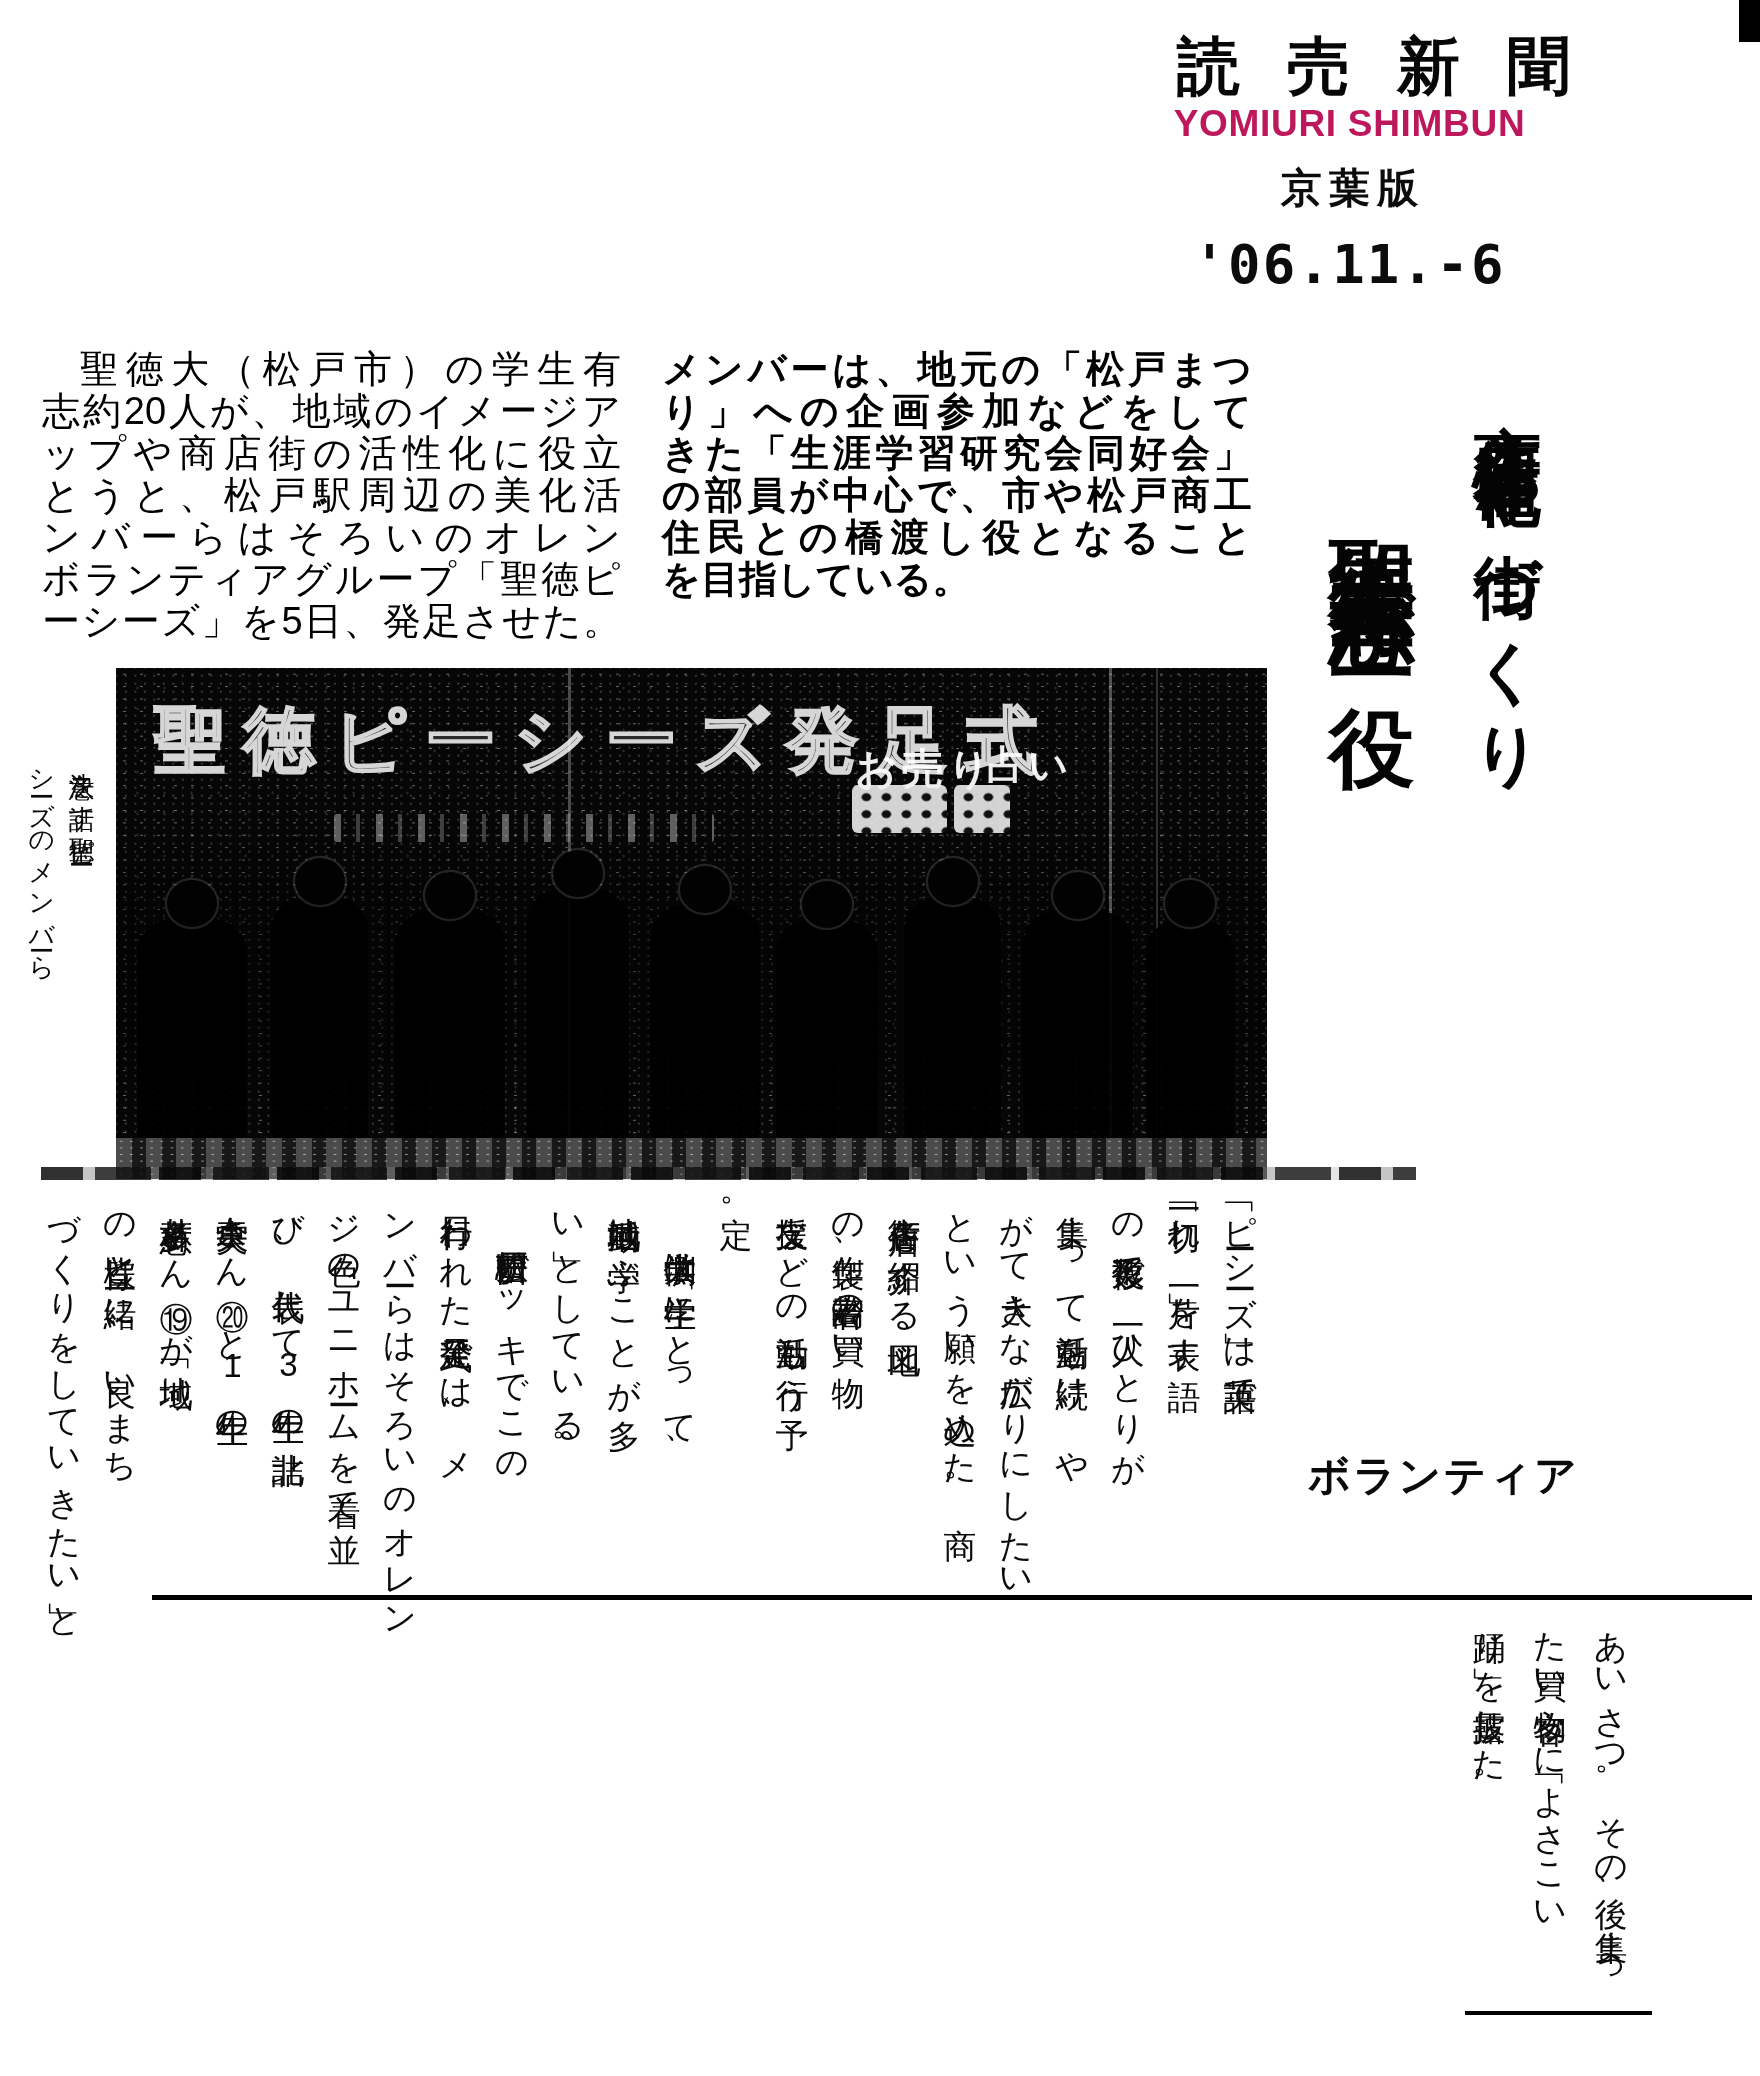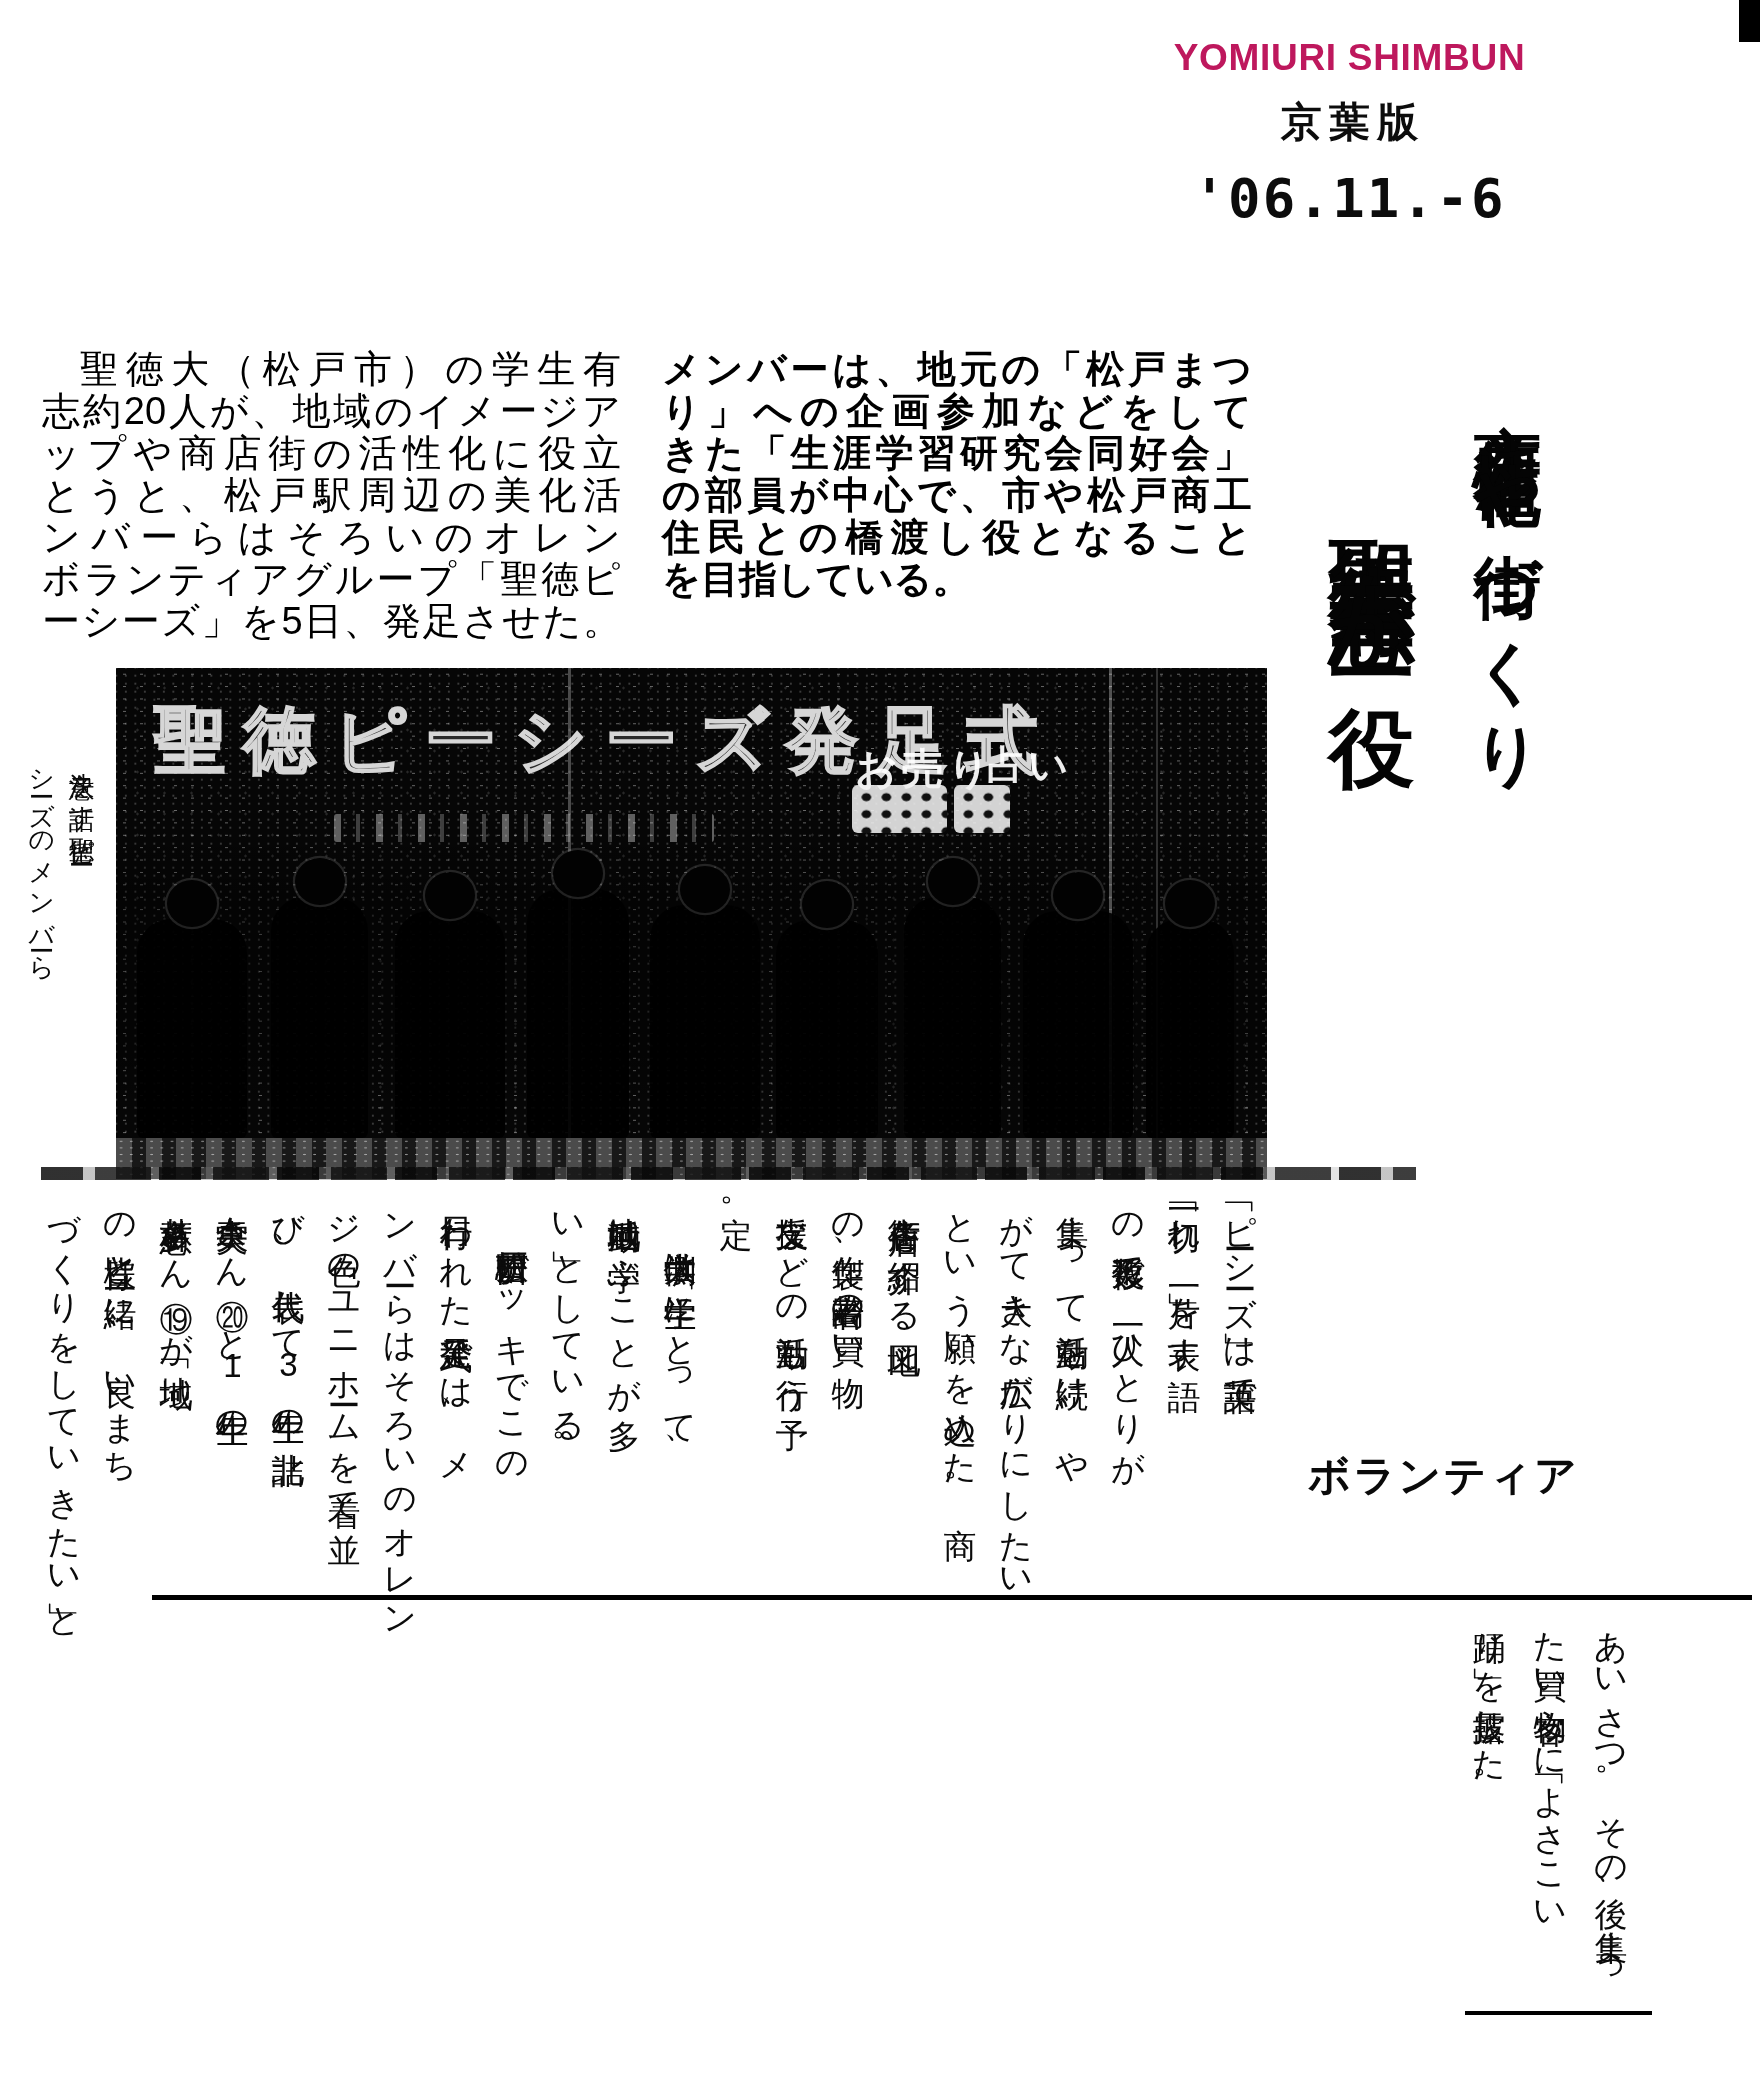--- a/index.html
+++ b/index.html
@@ -88,20 +88,21 @@
 
   
   #tail-cols{position:absolute;left:1458px;top:1608px;width:183px;height:414px;display:flex;flex-direction:row-reverse;
     font-family:"Liberation Sans",sans-serif;}
   #tail-cols .tcol{flex:0 0 61px;width:61px;font-size:33px;font-weight:500;letter-spacing:0.7px;line-height:60px;color:#0b0b0b;}
 </style>
 </head>
 <body data-interactable="false">
 
 <div class="masthead" data-interactable="false">
+  <div class="m-name" data-interactable="false">読売新聞</div>
   <div class="m-en" data-interactable="false">YOMIURI SHIMBUN</div>
   <div class="m-ed" data-interactable="false">京葉版</div>
   <div class="m-date" data-interactable="false">'06.11.-6</div>
 </div>
 
 <div class="para" id="para1" data-interactable="false">
     <div class="ln" data-interactable="false">聖徳大（松戸市）の学生有</div>
     <div class="ln" data-interactable="false">志約20人が、地域のイメージア</div>
     <div class="ln" data-interactable="false">ップや商店街の活性化に役立</div>
     <div class="ln" data-interactable="false">とうと、松戸駅周辺の美化活</div>

